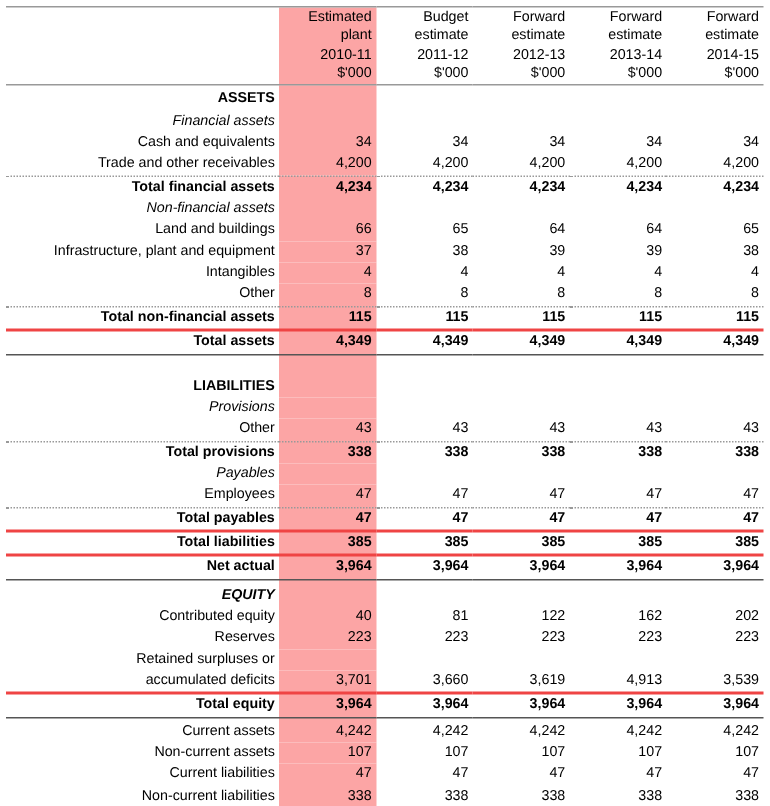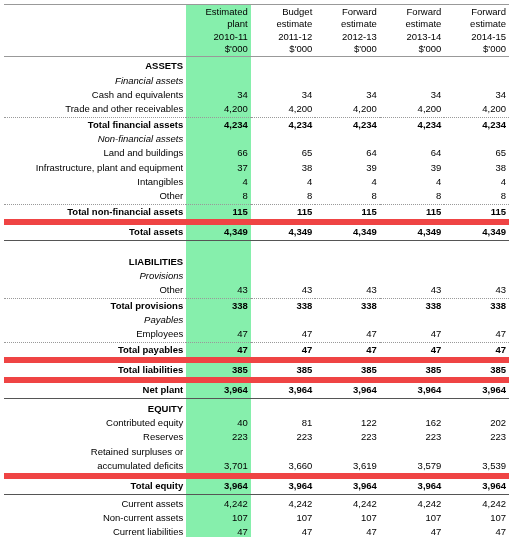--- a/index.html
+++ b/index.html
@@ -35,33 +35,33 @@
     }
     .col-label {
       text-align: right;
       width: 175px;
     }
     .col-num {
       text-align: right;
       width: 62px;
     }
     .col-shaded {
-      background-color: #86efac;
+      background-color: #fca5a5;
     }
     .section-header {
       font-weight: bold;
       padding-top: 3px;
     }
     .total-row td {
       font-weight: bold;
       border-top: 1px dotted #999;
     }
     .grand-total-row td {
       font-weight: bold;
-      border-top: 6px solid #ef4444;
+      border-top: 2px solid #ef4444;
       border-bottom: 1px solid #555;
     }
     .indent1 td.col-label {
       padding-left: 10px;
     }
   </style>
 </head>
 <body>
 
 <div class="table-container">
@@ -258,30 +258,30 @@
       </tr>
       <tr class="grand-total-row">
         <td class="col-label">Total liabilities</td>
         <td class="col-num col-shaded">385</td>
         <td class="col-num">385</td>
         <td class="col-num">385</td>
         <td class="col-num">385</td>
         <td class="col-num">385</td>
       </tr>
       <tr class="grand-total-row">
-        <td class="col-label">Net plant</td>
+        <td class="col-label">Net actual</td>
         <td class="col-num col-shaded">3,964</td>
         <td class="col-num">3,964</td>
         <td class="col-num">3,964</td>
         <td class="col-num">3,964</td>
         <td class="col-num">3,964</td>
       </tr>
 
       <tr>
-        <td class="col-label section-header" style="padding-top:4px;">EQUITY</td>
+        <td class="col-label section-header" style="padding-top:4px;font-style:italic;">EQUITY</td>
         <td class="col-num col-shaded"></td>
         <td class="col-num"></td>
         <td class="col-num"></td>
         <td class="col-num"></td>
         <td class="col-num"></td>
       </tr>
       <tr class="indent1">
         <td class="col-label">Contributed equity</td>
         <td class="col-num col-shaded">40</td>
         <td class="col-num">81</td>
@@ -303,21 +303,21 @@
         <td class="col-num"></td>
         <td class="col-num"></td>
         <td class="col-num"></td>
         <td class="col-num"></td>
       </tr>
       <tr class="indent1">
         <td class="col-label">accumulated deficits</td>
         <td class="col-num col-shaded">3,701</td>
         <td class="col-num">3,660</td>
         <td class="col-num">3,619</td>
-        <td class="col-num">3,579</td>
+        <td class="col-num">4,913</td>
         <td class="col-num">3,539</td>
       </tr>
       <tr class="grand-total-row">
         <td class="col-label">Total equity</td>
         <td class="col-num col-shaded">3,964</td>
         <td class="col-num">3,964</td>
         <td class="col-num">3,964</td>
         <td class="col-num">3,964</td>
         <td class="col-num">3,964</td>
       </tr>

